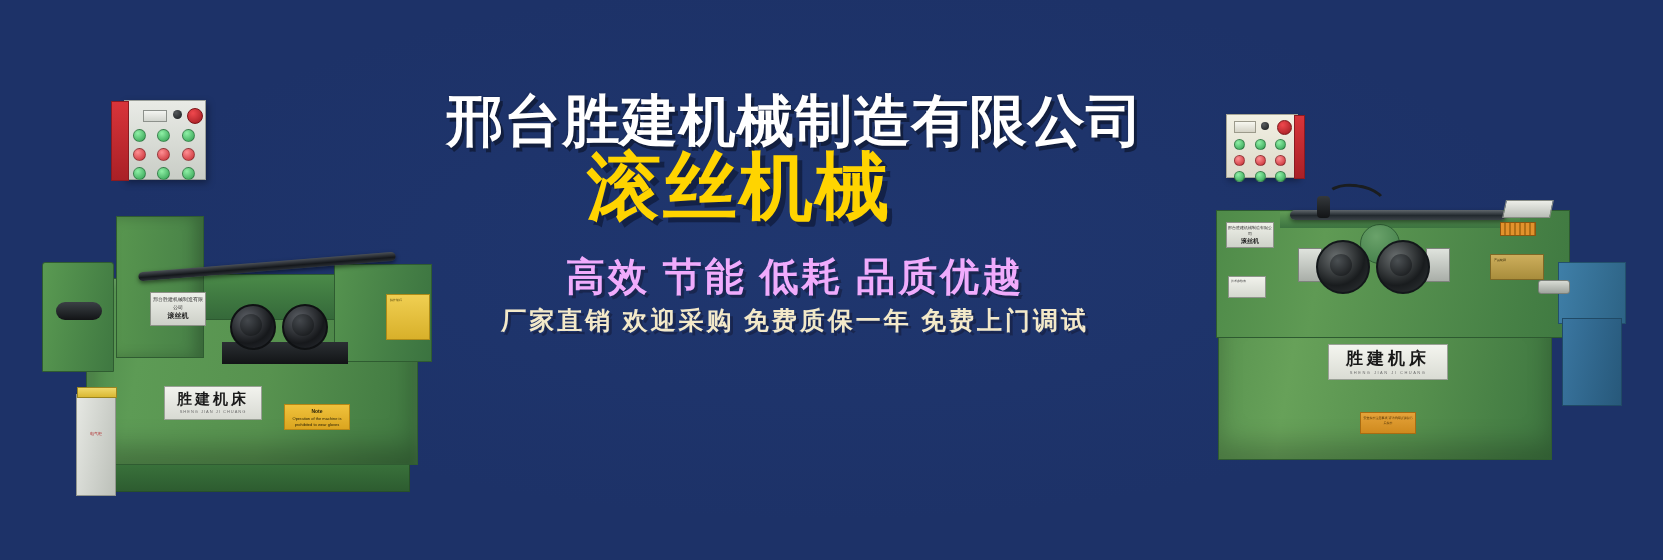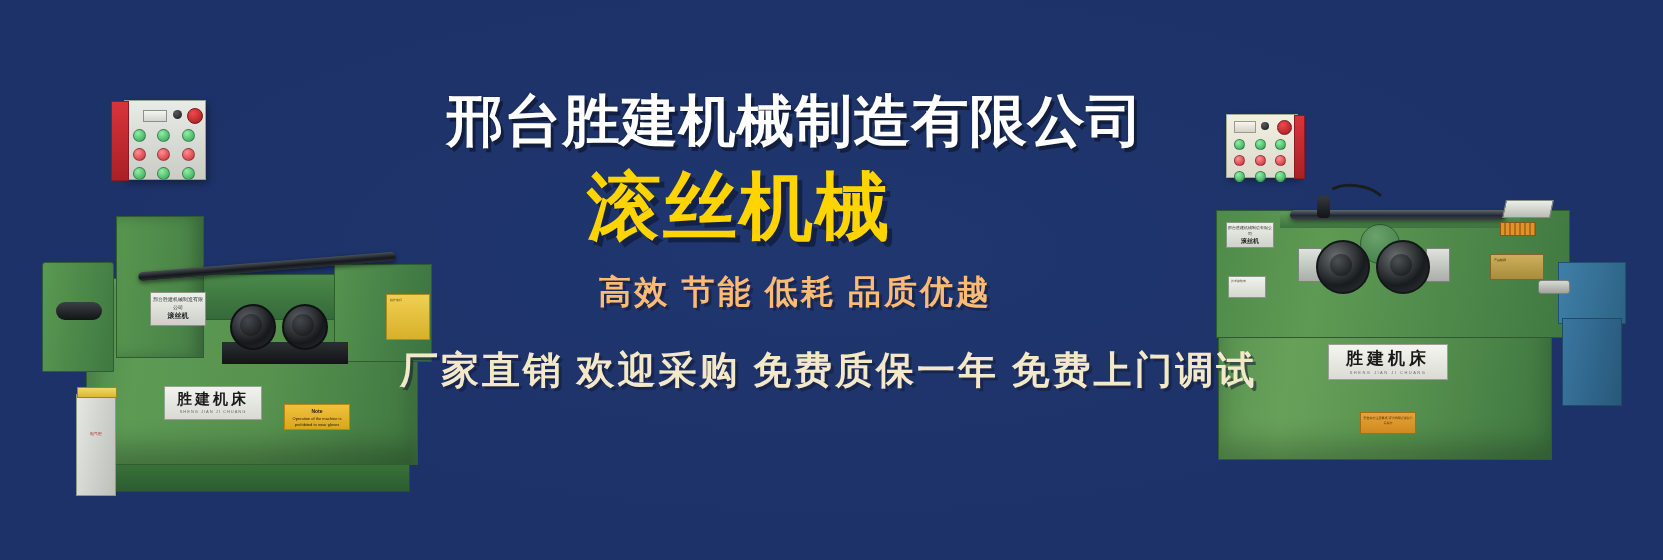--- a/index.html
+++ b/index.html
@@ -27,50 +27,49 @@
     font-weight:bold;
     font-size:56px;
     line-height:1.04;
     color:#ffffff;
     letter-spacing:1px;
     text-shadow:3px 4px 0 rgba(0,0,0,.40), 0 0 2px rgba(0,0,0,.35);
     white-space:nowrap;
     transform:scaleX(1.02);
   }
   .headline{
-    margin-top:20px;
     display:flex;justify-content:center;align-items:center;
     white-space:nowrap;
   }
   .headline span{
     font-family:"Liberation Sans",sans-serif;
     font-weight:bold;
     font-size:74px;
     line-height:1.0;
     color:#ffd400;
     letter-spacing:2px;
     text-shadow:5px 5px 0 rgba(10,16,40,.55);
   }
   .hl-gap{width:112px;display:inline-block;}
 
   .sub1{
     margin-top:26px;
     font-family:"Liberation Serif",serif;
     font-weight:bold;
-    font-size:33px;
-    color:#fdba74;
+    font-size:39px;
+    color:#f0abfc;
     letter-spacing:3px;
     text-shadow:3px 3px 0 rgba(20,25,55,.55);
     white-space:nowrap;
   }
   .sub2{
-    margin-top:30px;
+    margin-top:0;
     font-family:"Liberation Serif",serif;
     font-weight:bold;
-    font-size:38px;
+    font-size:25px;
     color:#f3e9c9;
     letter-spacing:3px;
     text-shadow:3px 3px 0 rgba(20,25,55,.55);
     white-space:nowrap;
   }
 
   
   .machine{position:absolute;z-index:4;}
 
   

